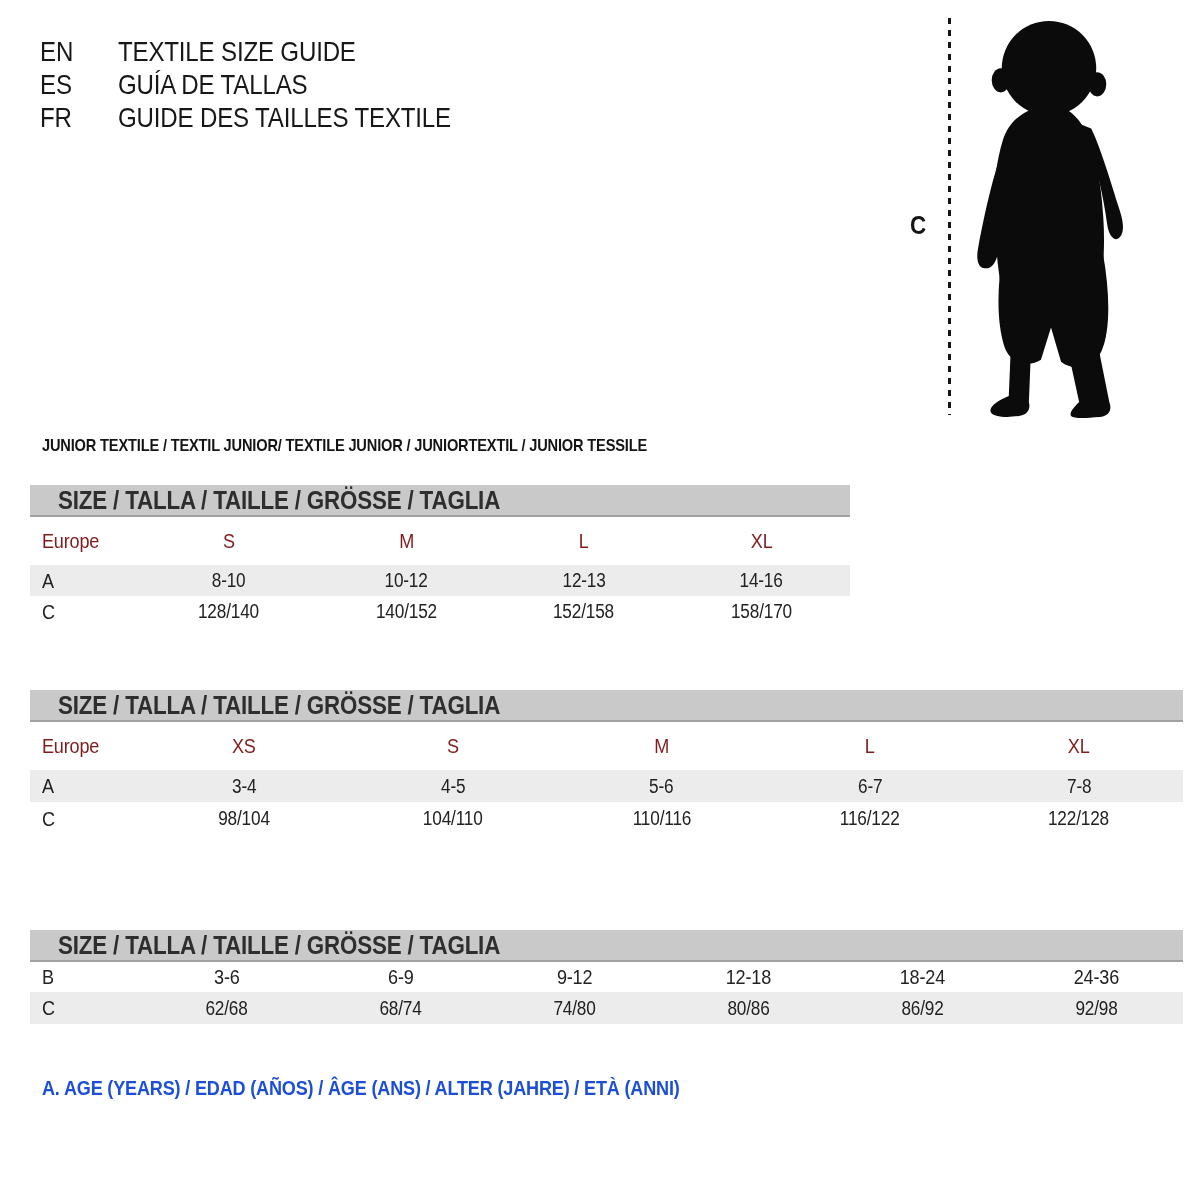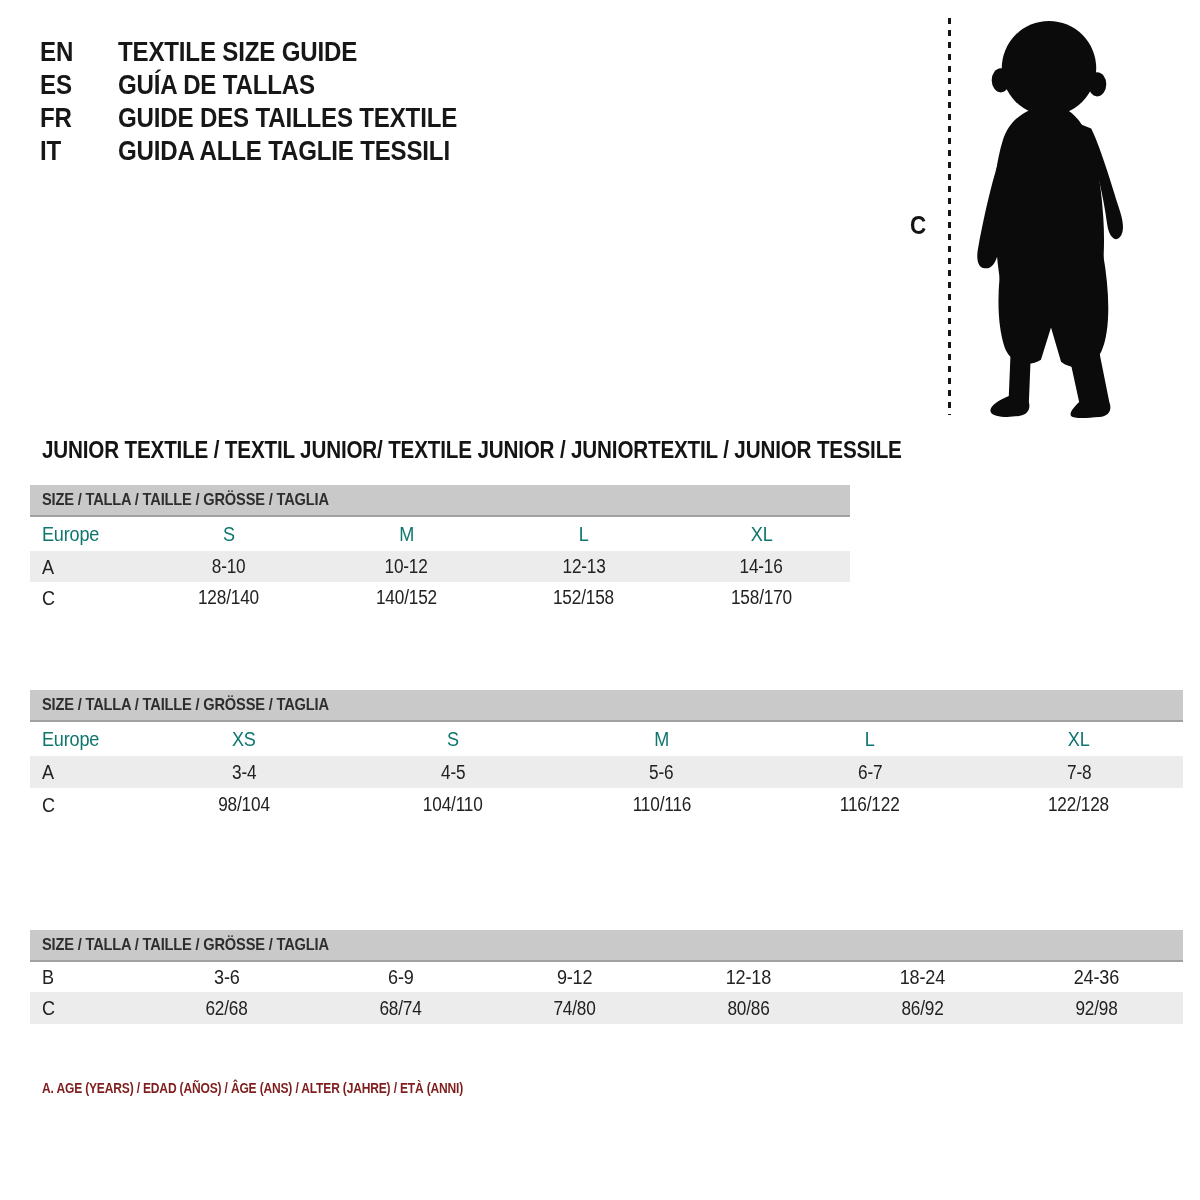--- a/index.html
+++ b/index.html
@@ -7,69 +7,65 @@
     position:relative;width:1200px;height:1200px;background:#ffffff;
     font-family:"Liberation Sans", sans-serif;color:#1b1b1b;overflow:hidden;
   }
   
   .cx{display:inline-block;white-space:nowrap;transform:scaleX(0.86);letter-spacing:-0.2px;}
   .cx.l{transform-origin:0 50%;}
   .cx.c{transform-origin:50% 50%;}
 
   
   .langs{position:absolute;left:40px;top:35px;}
-  .lang-row{display:flex;align-items:center;height:33px;font-weight:700;font-size:28px;color:#171717;}
+  .lang-row{display:flex;align-items:center;height:33px;font-weight:400;font-size:28px;color:#171717;}
   .lang-code{width:78px;flex:0 0 78px;}
 
   
   .dash-line{position:absolute;left:948px;top:18px;width:3px;height:397px;
     background:repeating-linear-gradient(to bottom,#141414 0 6px,transparent 6px 12px);}
   .c-label{position:absolute;left:910px;top:210px;font-size:26px;font-weight:700;color:#141414;}
   .baby-figure{position:absolute;left:964px;top:16px;width:174px;height:402px;}
 
   
-  .sec-title{position:absolute;left:42px;font-size:24px;font-weight:700;color:#141414;}
+  .sec-title{position:absolute;left:42px;font-size:17px;font-weight:700;color:#141414;}
   .sec-title.two-line{line-height:31px;}
 
   
   .stable{position:absolute;left:30px;}
   .size-bar{height:30px;background:#c9c9c9;border-bottom:2px solid #a1a1a1;
-    display:flex;align-items:center;padding-left:12px;font-size:17px;font-weight:700;color:#2e2e2e;}
+    display:flex;align-items:center;padding-left:28px;font-size:26px;font-weight:700;color:#2e2e2e;}
   .trow{display:flex;align-items:center;}
-  .trow.head{height:34px;font-size:21px;color:#0f766e;}
+  .trow.head{height:48px;font-size:21px;color:#7f1d1d;}
   .trow.data{height:31px;font-size:20px;color:#222;}
   .trow .lbl{width:110px;flex:0 0 110px;padding-left:12px;box-sizing:border-box;text-align:left;font-size:21px;}
   .trow .cell{flex:1;text-align:center;}
   .shade{background:#ececec;}
 
   
   .legend{position:absolute;left:42px;top:1072px;}
-  .legend-line{display:flex;align-items:center;height:32px;font-size:14px;font-weight:700;color:#7f1d1d;}
+  .legend-line{display:flex;align-items:center;height:32px;font-size:21px;font-weight:700;color:#1d4ed8;}
 </style>
 </head>
 <body>
 
 <div class="canvas">
 
   <div class="langs">
     <div class="lang-row">
       <span class="lang-code"><span class="cx l">EN</span></span>
       <span class="cx l">TEXTILE SIZE GUIDE</span>
     </div>
     <div class="lang-row">
       <span class="lang-code"><span class="cx l">ES</span></span>
       <span class="cx l">GUÍA DE TALLAS</span>
     </div>
     <div class="lang-row">
       <span class="lang-code"><span class="cx l">FR</span></span>
       <span class="cx l">GUIDE DES TAILLES TEXTILE</span>
-    </div>
-    <div class="lang-row">
-      <span class="lang-code"><span class="cx l">IT</span></span>
-      <span class="cx l">GUIDA ALLE TAGLIE TESSILI</span>
     </div>
   </div>
 
   <div class="dash-line"></div>
   <div class="c-label"><span class="cx l">C</span></div>
   <svg class="baby-figure" viewBox="0 0 172 400" aria-hidden="true">
     <g fill="#0b0b0b">
       <ellipse cx="84" cy="52" rx="47" ry="47"></ellipse>
       <ellipse cx="36" cy="64" rx="9" ry="12"></ellipse>
       <ellipse cx="132" cy="68" rx="9" ry="12"></ellipse>

